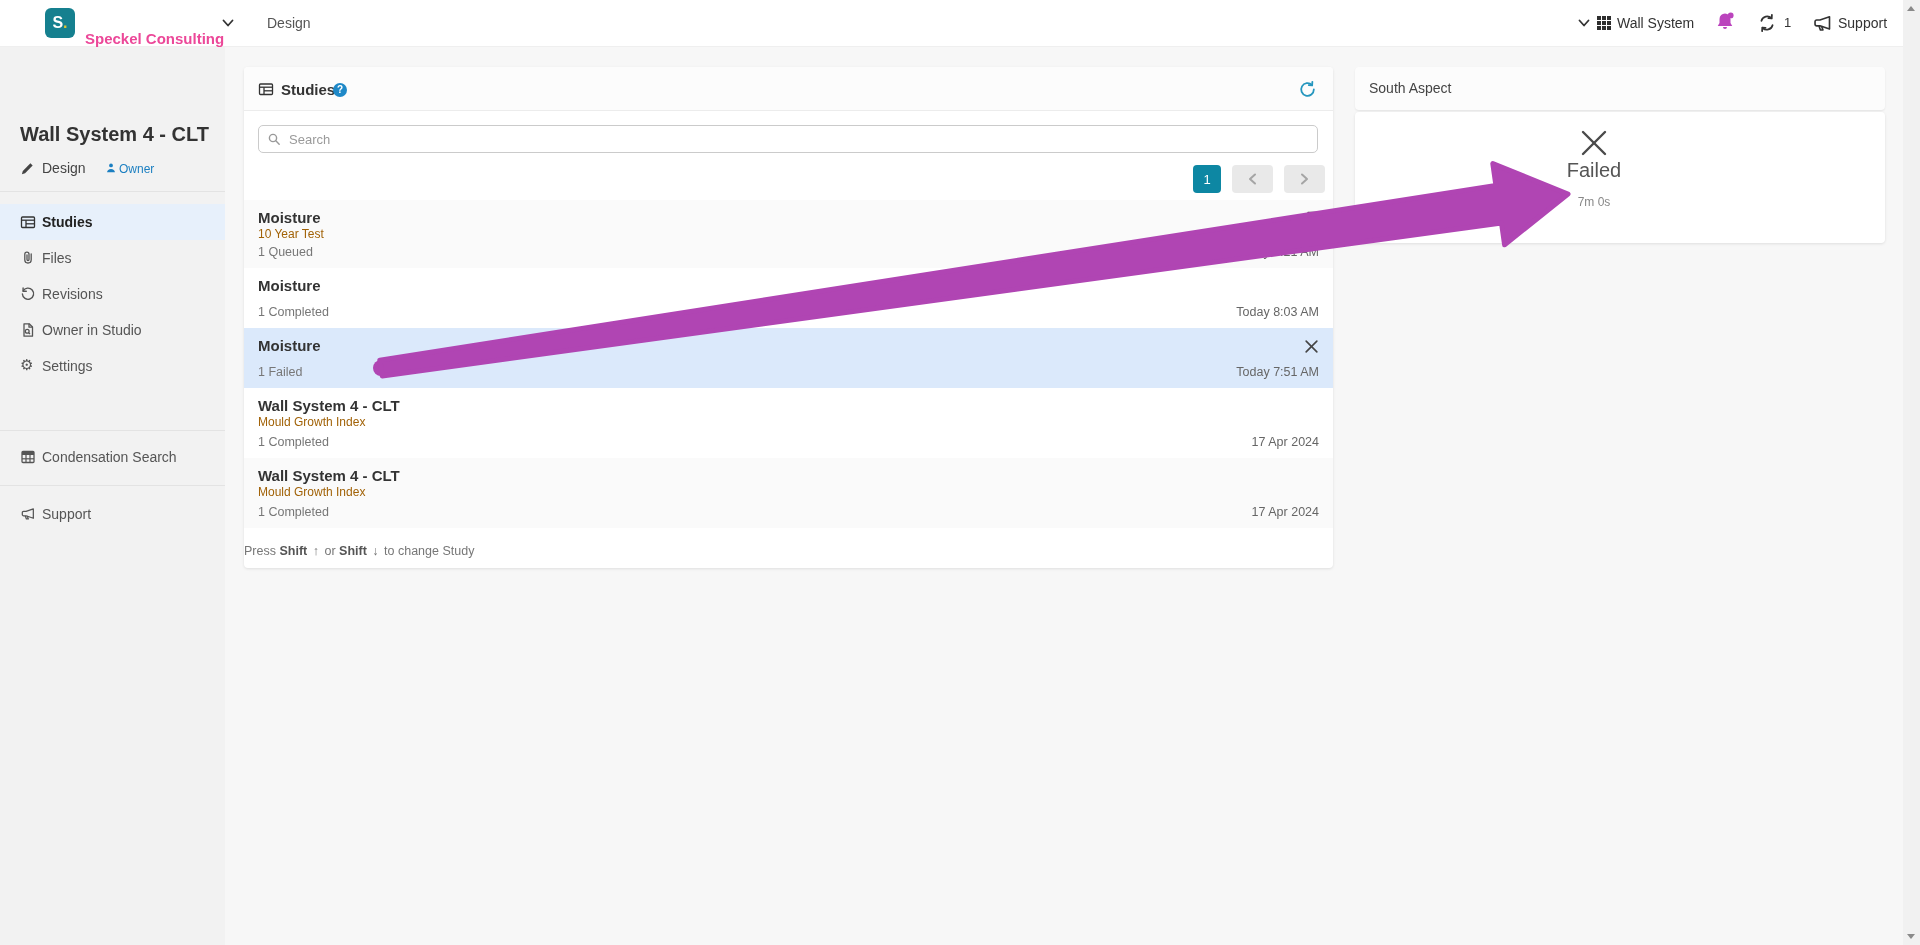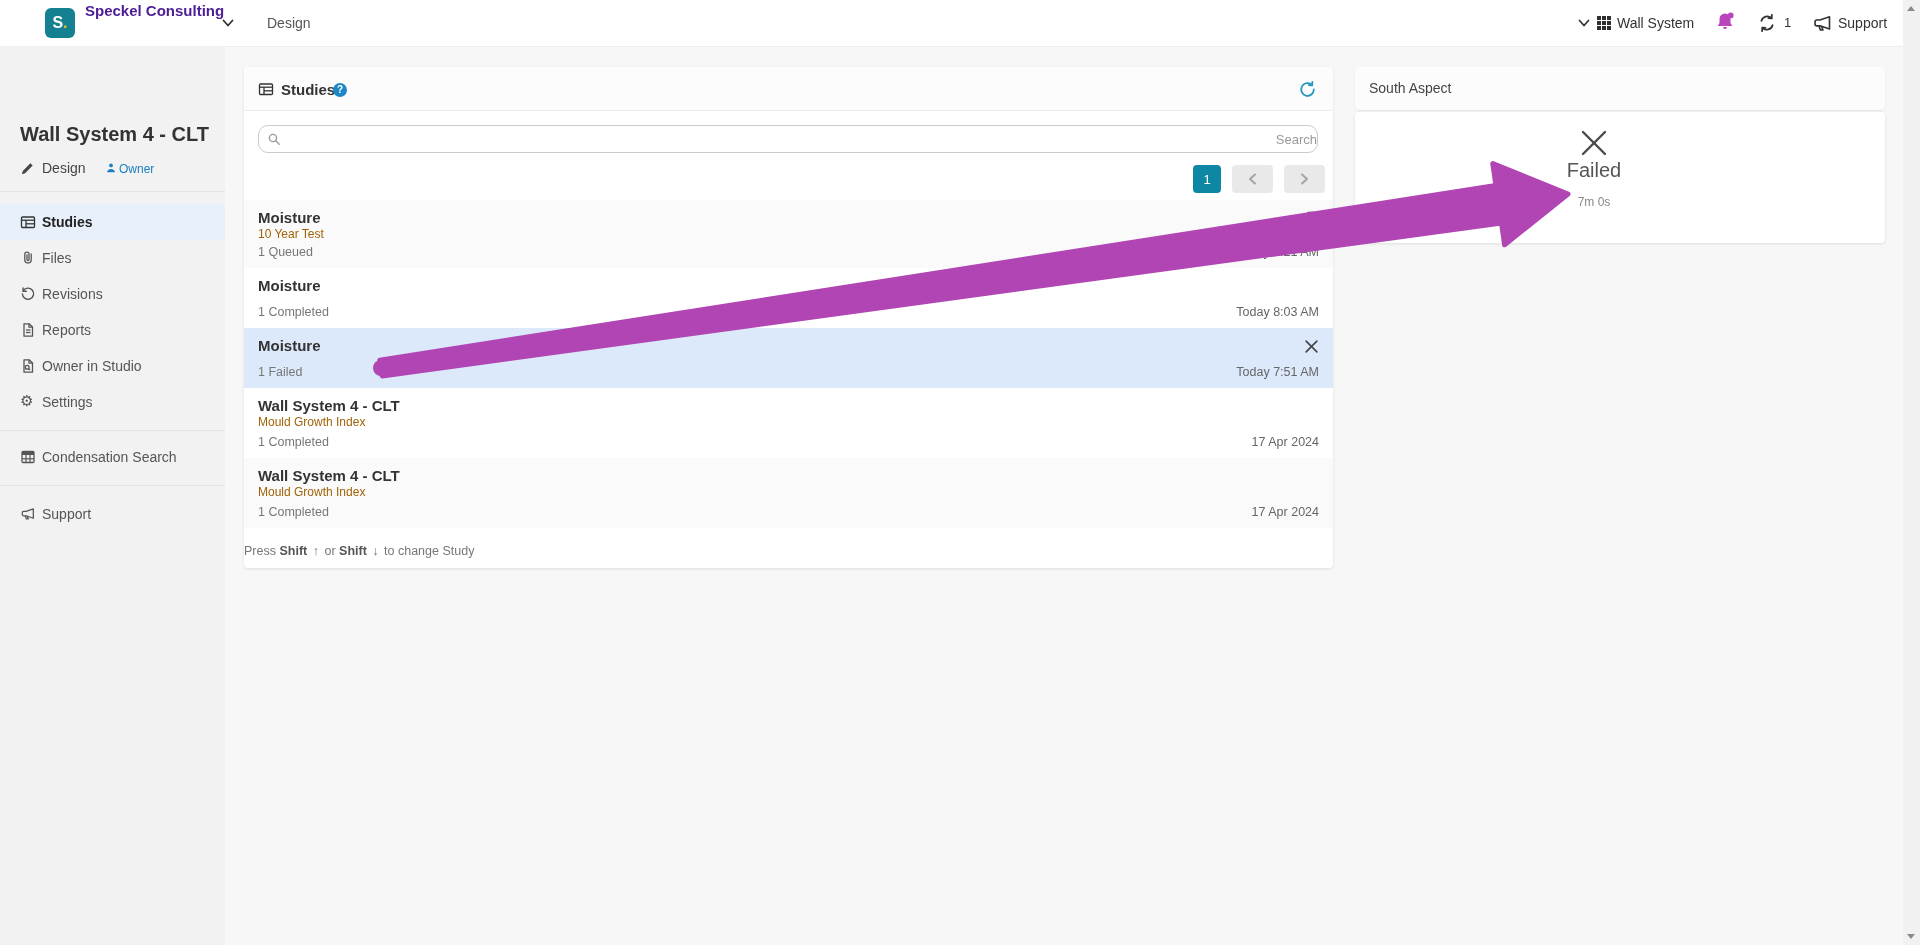--- a/index.html
+++ b/index.html
@@ -9,21 +9,21 @@
     background:#f7f7f7; color:#444;
     position:relative; overflow:hidden;
   }
   svg { display:block; }
 
   
   .topbar { position:absolute; left:0; top:0; width:1903px; height:47px; background:#fff; border-bottom:1px solid #efefef; z-index:5; }
   .logo { position:absolute; left:45px; top:8px; width:30px; height:30px; background:#15808f; border-radius:6px;
           color:#fff; font-size:16px; font-weight:bold; display:flex; align-items:center; justify-content:center; }
   .logo .dot { color:#e0c433; }
-  .org-name { position:absolute; left:85px; top:2px; font-size:15px; font-weight:700; color:#4c1d95; }
+  .org-name { position:absolute; left:85px; top:30px; font-size:15px; font-weight:700; color:#ec4899; }
   .org-chevron { position:absolute; left:222px; top:19px; }
   .nav-design { position:absolute; left:267px; top:15px; font-size:14px; color:#555; }
   .tb-chevron2 { position:absolute; left:1578px; top:19px; }
   .tb-grid { position:absolute; left:1596px; top:15px; }
   .tb-workspace { position:absolute; left:1617px; top:15px; font-size:14px; color:#333; }
   .tb-bell { position:absolute; left:1714px; top:11px; }
   .tb-sync { position:absolute; left:1757px; top:13px; }
   .tb-sync-count { position:absolute; left:1784px; top:15px; font-size:13px; color:#333; }
   .tb-megaphone { position:absolute; left:1812px; top:13px; }
   .tb-support { position:absolute; left:1838px; top:15px; font-size:14px; color:#333; }
@@ -49,22 +49,22 @@
   .studies-card { position:absolute; left:244px; top:67px; width:1089px; height:501px; background:#fff;
                   border-radius:4px; box-shadow:0 1px 3px rgba(0,0,0,0.10); }
   .studies-header { position:absolute; left:0; top:0; right:0; height:44px; background:#fcfcfc;
                     border-bottom:1px solid #ececec; border-radius:4px 4px 0 0; }
   .studies-header .icn { position:absolute; left:14px; top:14px; color:#555; }
   .studies-title { position:absolute; left:37px; top:14px; font-size:15px; font-weight:700; color:#333; }
   .help-badge { position:absolute; left:89px; top:16px; width:14px; height:14px; border-radius:50%;
                 background:#1e88c7; color:#fff; font-size:10px; font-weight:700; text-align:center; line-height:14px; cursor:pointer; }
   .refresh-btn { position:absolute; right:16px; top:13px; cursor:pointer; }
   .search-wrap { position:absolute; left:14px; top:58px; width:1060px; height:28px; }
-  .search-wrap input { width:100%; height:100%; border:1px solid #cbcbcb; border-radius:10px; padding-left:30px;
-                       font-size:13px; color:#555; background:#fff; font-family:"Liberation Sans",sans-serif; outline:none;text-align:right; }
+  .search-wrap input { width:100%; height:100%; border:1px solid #cbcbcb; border-radius:5px; padding-left:30px;
+                       font-size:13px; color:#555; background:#fff; font-family:"Liberation Sans",sans-serif; outline:none; }
   .search-wrap input::placeholder { color:#9a9a9a; }
   .search-glyph { position:absolute; left:9px; top:7px; }
   .pagination { position:absolute; right:8px; top:98px; display:flex; gap:11px; }
   .page-btn { width:28px; height:28px; background:#0d87a3; color:#fff; font-size:13px; border-radius:4px;
               display:flex; align-items:center; justify-content:center; cursor:pointer; }
   .pg-nav { width:41px; height:28px; background:#e9e9e9; border-radius:4px; display:flex; align-items:center; justify-content:center; cursor:pointer; }
   .rows { position:absolute; left:0; top:133px; width:100%; }
   .row { position:relative; cursor:pointer; }
   .row:nth-child(1) { height:68px; background:#fafafa; }
   .row:nth-child(2) { height:60px; }
@@ -209,31 +209,20 @@
             <polyline points="3.1,2 3.1,5.2 6.3,5.2"></polyline>
           </svg>
       </span>
       <span class="lbl">Revisions</span>
     </div>
     <div class="sb-item">
       <span class="icn">
         <svg width="16" height="16" viewBox="0 0 16 16" fill="none" stroke="#555" stroke-width="1.3" stroke-linejoin="round">
             <path d="M4 1.8h5.2L12.5 5v9.2H4z"></path>
             <polyline points="9,1.8 9,5.2 12.5,5.2"></polyline>
-            <line x1="6" y1="8" x2="10.5" y2="8"></line>
-            <line x1="6" y1="10.5" x2="10.5" y2="10.5"></line>
-          </svg>
-      </span>
-      <span class="lbl">Reports</span>
-    </div>
-    <div class="sb-item">
-      <span class="icn">
-        <svg width="16" height="16" viewBox="0 0 16 16" fill="none" stroke="#555" stroke-width="1.3" stroke-linejoin="round">
-            <path d="M4 1.8h5.2L12.5 5v9.2H4z"></path>
-            <polyline points="9,1.8 9,5.2 12.5,5.2"></polyline>
             <circle cx="7.2" cy="9.2" r="1.9"></circle>
             <line x1="8.6" y1="10.6" x2="10" y2="12"></line>
           </svg>
       </span>
       <span class="lbl">Owner in Studio</span>
     </div>
     <div class="sb-item">
       <span class="icn" style="top:8px; font-size:15px; color:#555;">⚙</span>
       <span class="lbl">Settings</span>
     </div>

